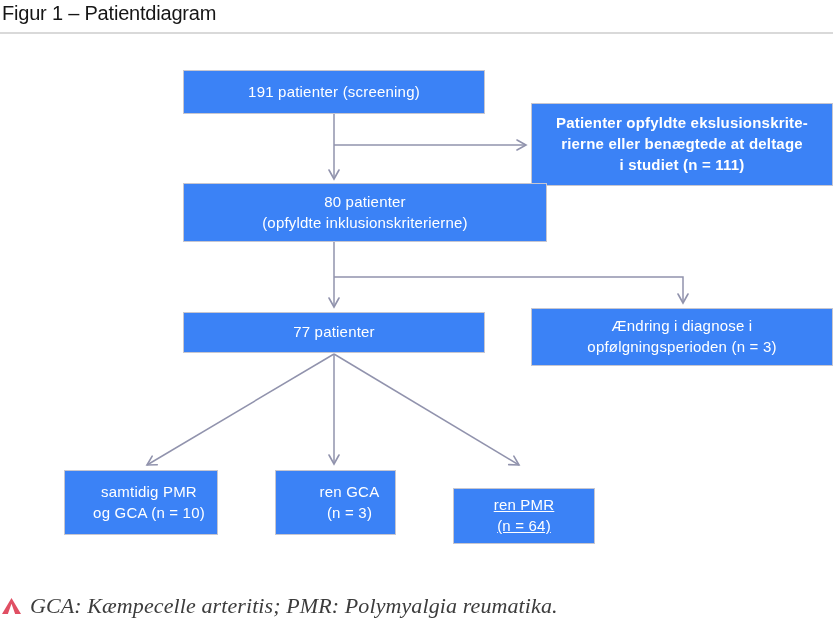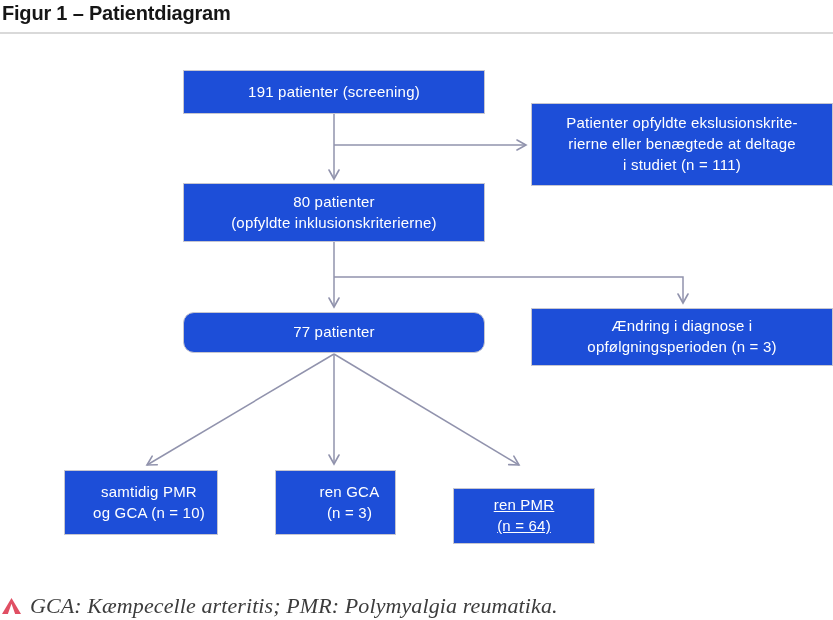--- a/index.html
+++ b/index.html
@@ -3,35 +3,35 @@
 <meta charset="utf-8">
 <style>
   html,body{margin:0;padding:0;}
   body{
     width:833px;height:620px;position:relative;overflow:hidden;
     background:#ffffff;
     font-family:"Liberation Sans","DejaVu Sans",sans-serif;
   }
   .page-title{
     position:absolute;left:2px;top:2px;
-    font-size:20px;font-weight:bold;color:#161616;letter-spacing:-0.2px;
+    font-size:20px;font-weight:normal;color:#161616;letter-spacing:-0.2px;
   }
   .title-divider{
     position:absolute;left:0;top:32px;width:833px;height:2px;background:#d9d9d9;
   }
   .flow-box{
-    position:absolute;background:#1d4ed8;border:1px solid #c6c6d0;
+    position:absolute;background:#3b82f6;border:1px solid #c6c6d0;
     color:#ffffff;display:flex;align-items:center;justify-content:center;
     text-align:center;font-size:15px;line-height:1.38;letter-spacing:0.2px;
     white-space:pre-line;box-sizing:border-box;
   }
   #box-screening   {left:183px;top:70px; width:302px;height:44px;}
-  #box-exclusion   {left:531px;top:103px;width:302px;height:83px;}
-  #box-inclusion   {left:183px;top:183px;width:302px;height:59px;}
-  #box-followup    {left:183px;top:312px;width:302px;height:41px;border-radius:11px;}
+  #box-exclusion   {left:531px;top:103px;width:302px;height:83px;font-weight:bold;}
+  #box-inclusion   {left:183px;top:183px;width:364px;height:59px;}
+  #box-followup    {left:183px;top:312px;width:302px;height:41px;}
   #box-change      {left:531px;top:308px;width:302px;height:58px;}
   #box-pmr-gca     {left:64px; top:470px;width:154px;height:65px;padding-left:16px;}
   #box-ren-gca     {left:275px;top:470px;width:121px;height:65px;padding-left:28px;}
   #box-ren-pmr     {left:453px;top:488px;width:142px;height:56px;text-decoration:underline;}
   .arrow-layer{
     position:absolute;left:0;top:0;width:833px;height:620px;pointer-events:none;
   }
   .figure-footer{
     position:absolute;left:2px;top:593px;display:flex;align-items:center;gap:9px;
   }

